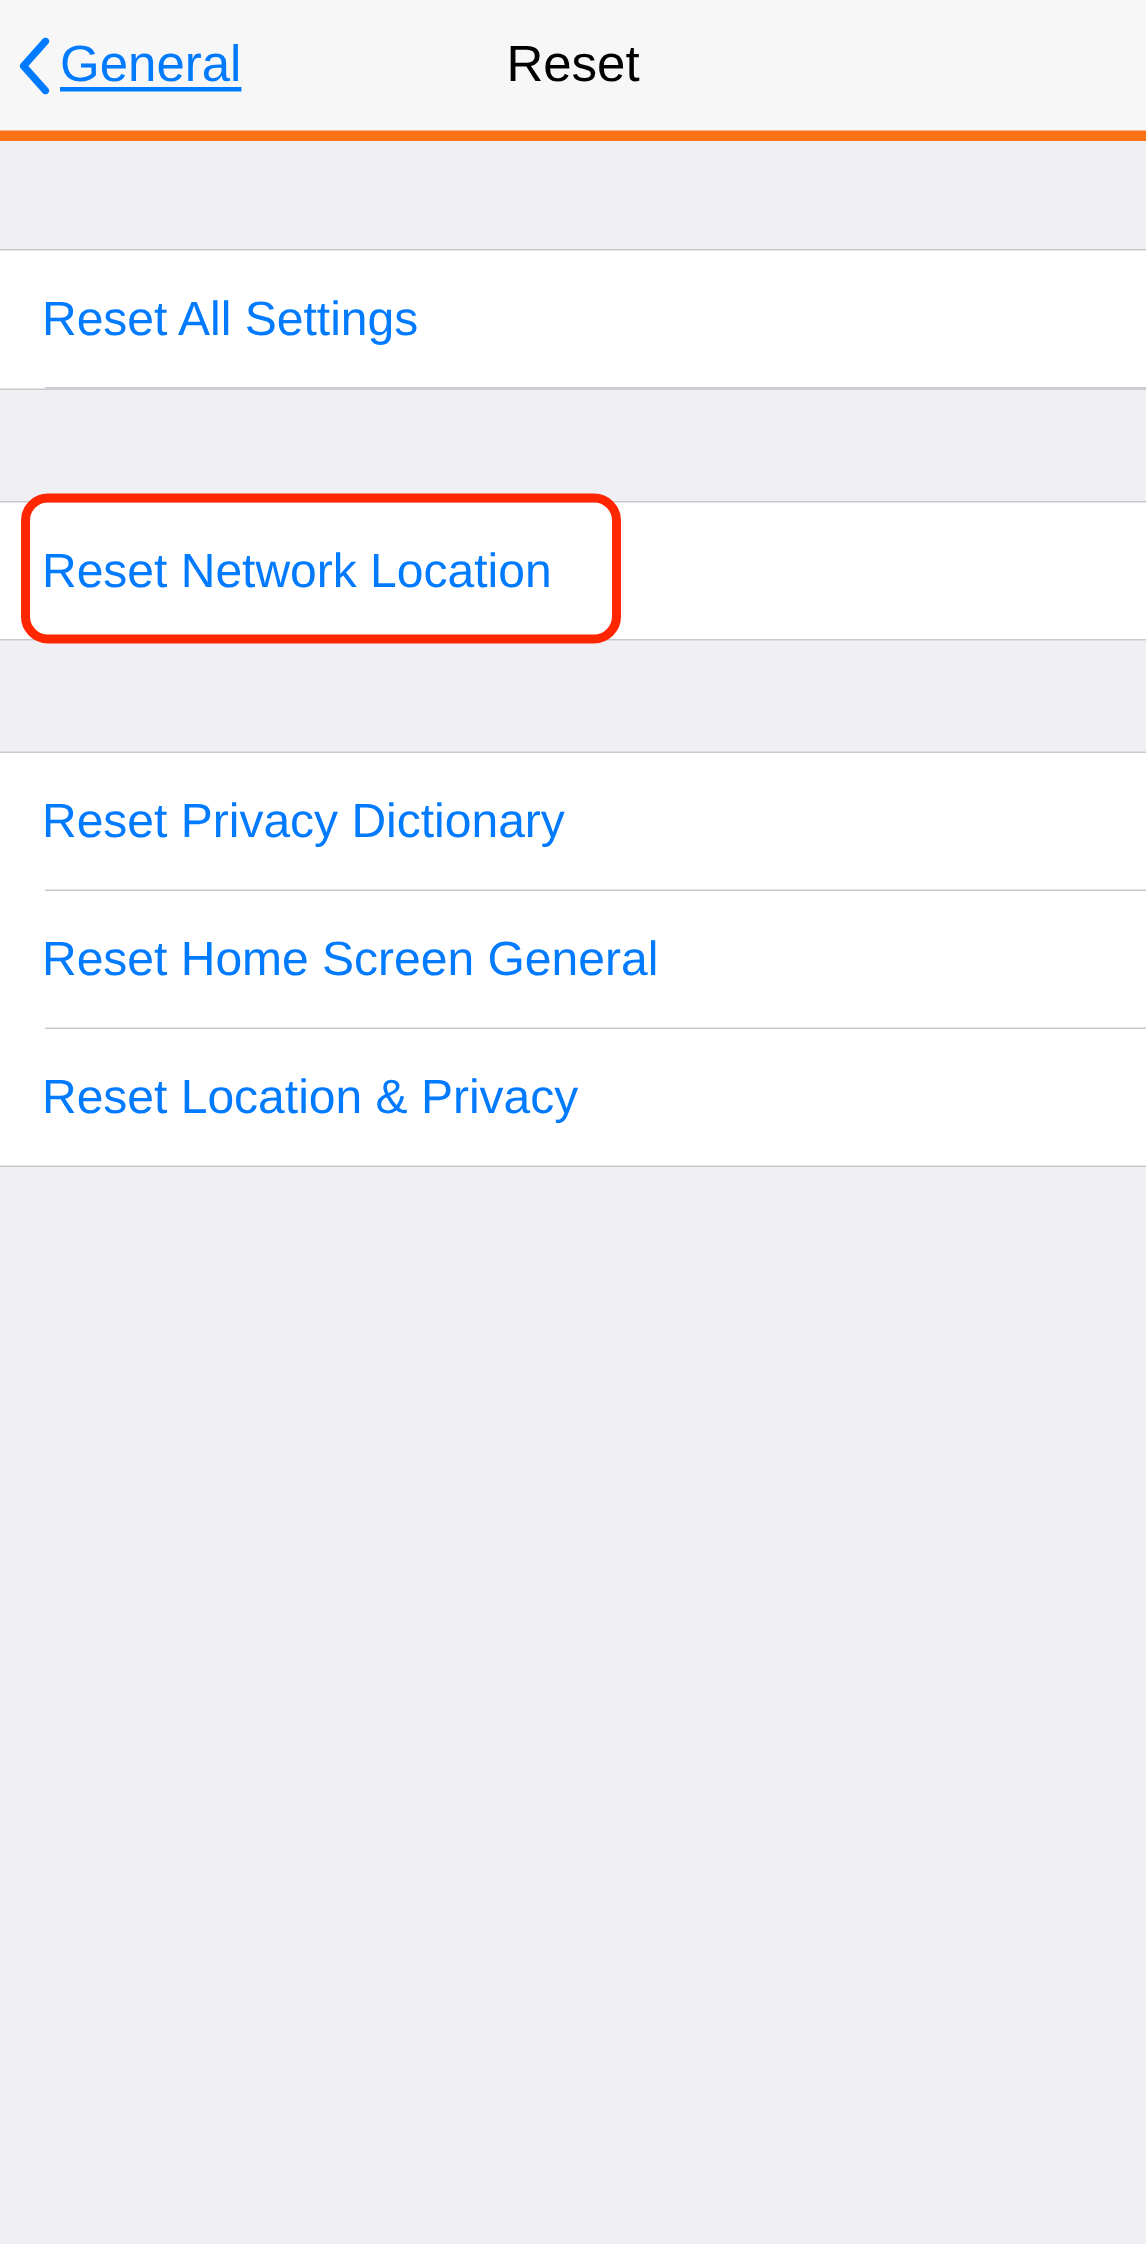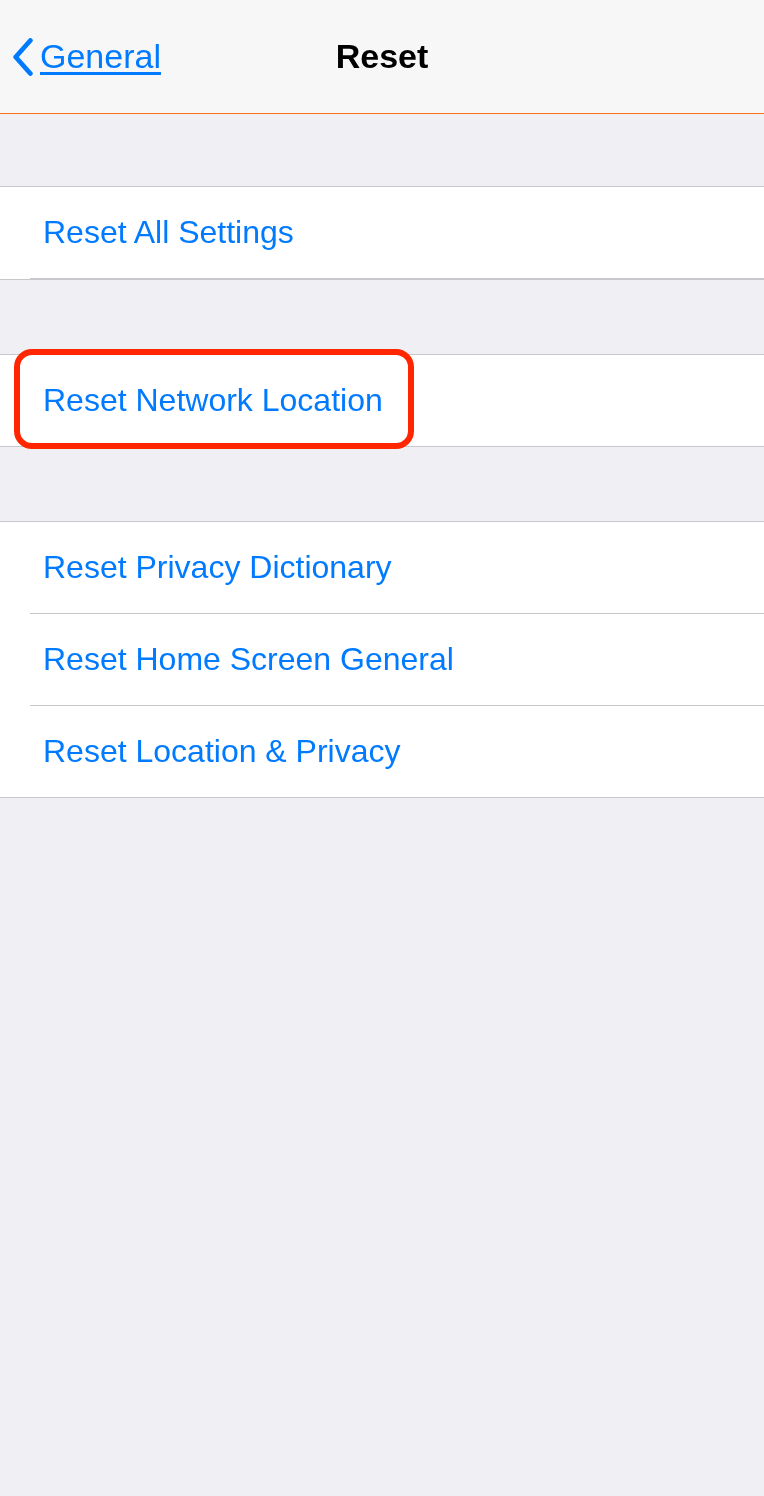--- a/index.html
+++ b/index.html
@@ -9,22 +9,22 @@
     }
     body {
       font-family: -apple-system, BlinkMacSystemFont, "Helvetica Neue", Arial, sans-serif;
       background: #efeff4;
       width: 764px;
       height: 1496px;
       overflow: hidden;
     }
     .nav-bar {
       background: #f7f7f8;
-      border-bottom: 1px solid #f97316;
-      height: 114px;
+      border-bottom: 7px solid #f97316;
+      height: 94px;
       position: relative;
       display: flex;
       align-items: center;
     }
     .back-button {
       position: absolute;
       left: 10px;
       display: flex;
       align-items: center;
       color: #007aff;
@@ -45,42 +45,42 @@
     }
     .back-label {
       text-decoration: underline;
       text-underline-offset: 4px;
     }
     .nav-title {
       position: absolute;
       left: 50%;
       transform: translateX(-50%);
       font-size: 34px;
-      font-weight: 700;
+      font-weight: 400;
       color: #000;
       text-align: right;
     }
     .section-gap {
       height: 72px;
       background: #efeff4;
     }
     .section-gap-small {
       height: 74px;
       background: #efeff4;
     }
     .section {
       background: #fff;
       border-top: 1px solid #c8c8cc;
       border-bottom: 1px solid #c8c8cc;
     }
     .row {
       height: 91px;
       display: flex;
       align-items: center;
-      padding-left: 43px;
+      padding-left: 28px;
       color: #007aff;
       font-size: 32px;
       cursor: pointer;
       position: relative;
     }
     .row-divider {
       height: 1px;
       background: #c8c8cc;
       margin-left: 30px;
     }

